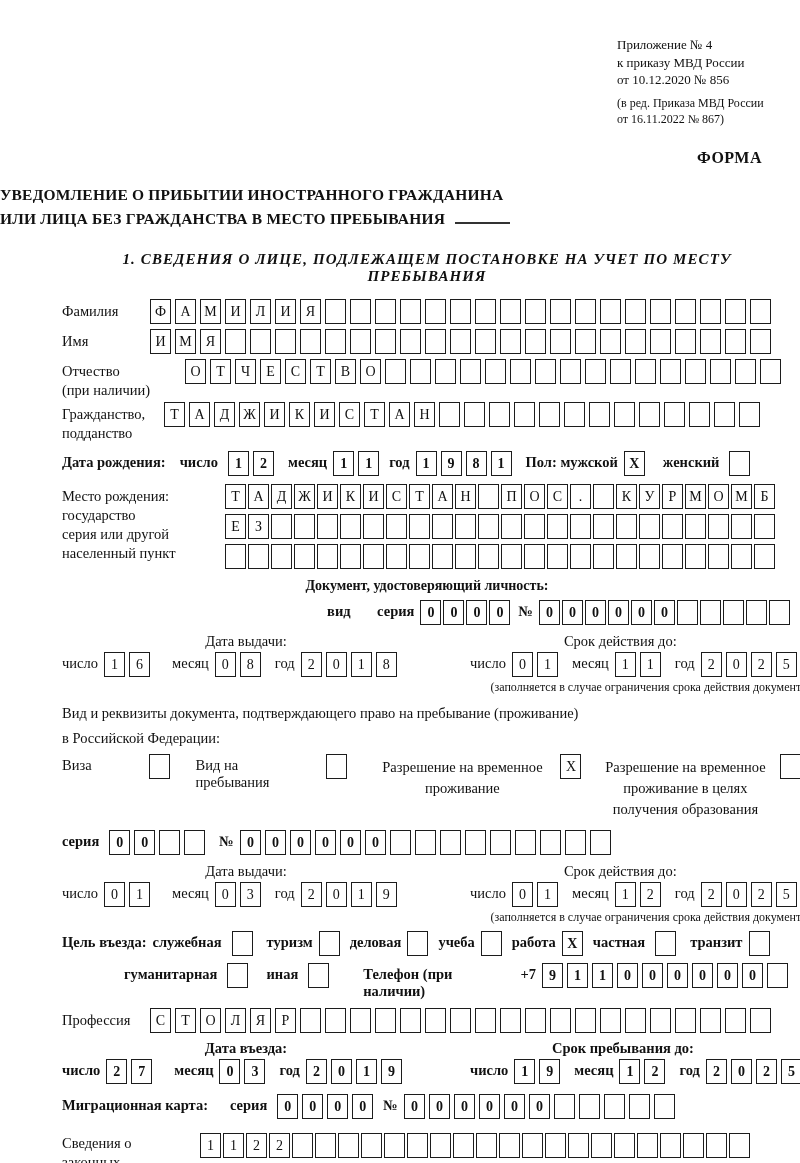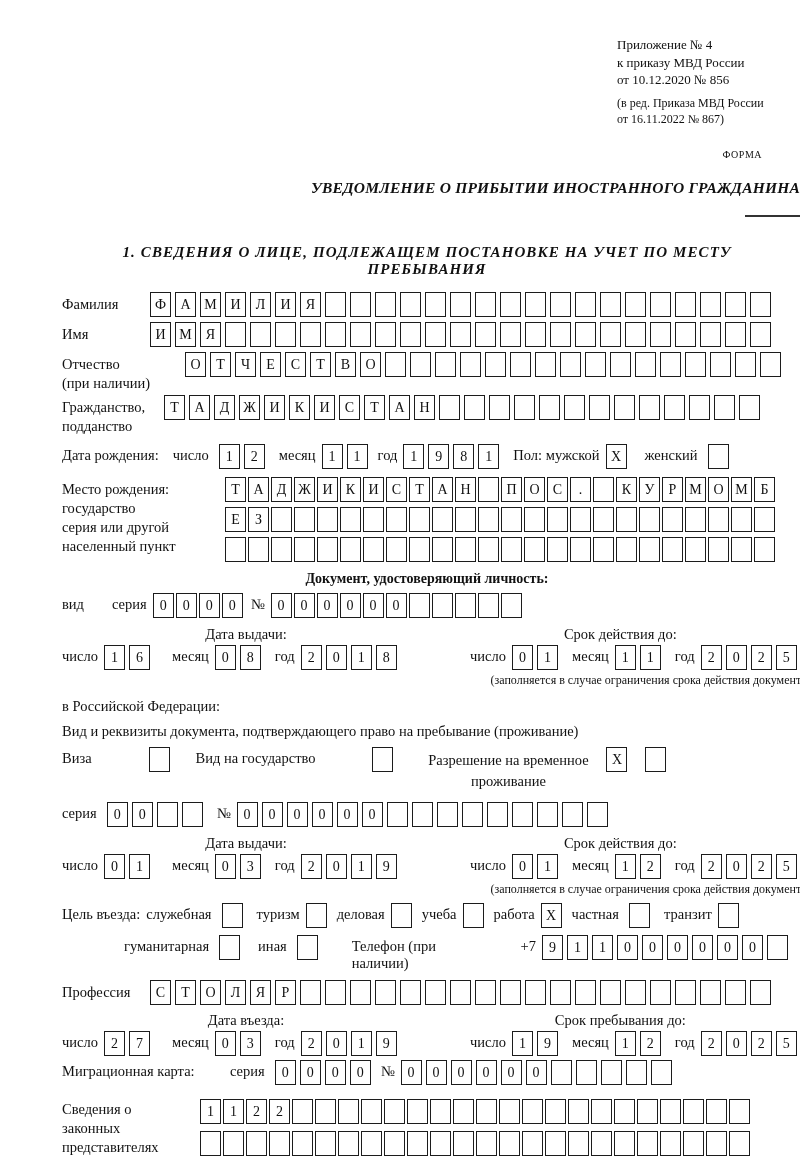--- a/index.html
+++ b/index.html
@@ -3,36 +3,36 @@
 <meta charset="utf-8">
 <style>
   html,body{margin:0;padding:0;background:#fff;}
   .page{position:relative;width:800px;height:1163px;background:#fff;overflow:hidden;
         font-family:"Liberation Serif","DejaVu Serif",serif;color:#111;font-size:14.5px;}
   .content{padding:0 8px 0 62px;}
   
   .appendix{margin:36px 0 0 617px;line-height:1.35;font-size:13px;}
   .appendix .small{font-size:12px;}
   .appendix .gap-top{margin-top:6px;}
-  .forma{margin:22px 38px 0 0;text-align:right;font-weight:normal;font-size:10px;letter-spacing:.5px;}
-  .title{margin-top:16px;text-align:right;font-weight:bold;font-size:15.5px;line-height:1.55;letter-spacing:.2px;font-style:italic;}
+  .forma{margin:22px 38px 0 0;text-align:right;font-weight:bold;font-size:16px;letter-spacing:.5px;}
+  .title{margin-top:16px;text-align:left;font-weight:bold;font-size:15.5px;line-height:1.55;letter-spacing:.2px;}
   .blank-line{display:inline-block;width:55px;border-bottom:2px solid #333;height:13px;margin-left:10px;}
   .sec-heading{margin:20px 0 14px;text-align:center;font-weight:bold;font-size:15px;letter-spacing:1.1px;font-style:italic;}
   
   .row{display:flex;align-items:flex-start;margin:0 0 5px 0;gap:20px;}
   .lbl{flex:none;line-height:19px;padding-top:3px;}
   .w68{width:68px;} .w103{width:103px;} .w82{width:82px;} .w145{width:143px;} .w118{width:118px;} .w165{width:168px;}
   .cells{white-space:nowrap;flex:none;}
   .cell{display:inline-block;width:19px;height:23px;line-height:23px;border:1.6px solid #1c1c1c;
         margin-right:4px;text-align:center;font-size:14px;vertical-align:top;background:#fff;}
   .tight .cell{margin-right:2px;}
   .stack .cells{display:block;margin-bottom:5px;}
   
   .inline-row{display:flex;align-items:flex-start;flex-wrap:nowrap;}
-  .inline-row > span{padding-top:3px;}
+  .inline-row > span{padding-top:3px;font-weight:bold;}
   .inline-row > .cells{padding-top:0;}
   .mr6{margin-right:6px;} .mr10{margin-right:10px;} .mr14{margin-right:14px;} .mr22{margin-right:22px;gap:48px;} .mr30{margin-right:30px;}
   .doc-heading{text-align:center;font-weight:bold;font-size:14px;margin:4px 0 6px 0;}
   
   .dates{display:flex;margin-bottom:6px;}
   .dcol-l{width:368px;flex:none;}
   .dcol-r{flex:1;}
   .dhead{text-align:center;margin-bottom:2px;}
   .dline{display:flex;align-items:flex-start;}
   .dline .dw{padding-top:3px;margin-right:6px;}
@@ -58,21 +58,21 @@
     <div>от 10.12.2020 № 856</div>
     <div class="small gap-top">(в ред. Приказа МВД России</div>
     <div class="small">от 16.11.2022 № 867)</div>
   </div>
 
   <div class="forma">ФОРМА</div>
 
   <div class="title">
     <div>УВЕДОМЛЕНИЕ О ПРИБЫТИИ ИНОСТРАННОГО ГРАЖДАНИНА</div>
     <div>
-      <span class="blank-line"></span>
+      <span>ИЛИ ЛИЦА БЕЗ ГРАЖДАНСТВА В МЕСТО ПРЕБЫВАНИЯ</span><span class="blank-line"></span>
     </div>
   </div>
 
   <div class="content">
 
     <div class="sec-heading">1. СВЕДЕНИЯ О ЛИЦЕ, ПОДЛЕЖАЩЕМ ПОСТАНОВКЕ НА УЧЕТ ПО МЕСТУ ПРЕБЫВАНИЯ</div>
 
     <div class="row">
       <div class="lbl w68">Фамилия</div>
       <div class="cells"><span class="cell">Ф</span><span class="cell">А</span><span class="cell">М</span><span class="cell">И</span><span class="cell">Л</span><span class="cell">И</span><span class="cell">Я</span><span class="cell"></span><span class="cell"></span><span class="cell"></span><span class="cell"></span><span class="cell"></span><span class="cell"></span><span class="cell"></span><span class="cell"></span><span class="cell"></span><span class="cell"></span><span class="cell"></span><span class="cell"></span><span class="cell"></span><span class="cell"></span><span class="cell"></span><span class="cell"></span><span class="cell"></span><span class="cell"></span></div>
@@ -122,21 +122,21 @@
       </div>
       <div class="tight">
         <div class="cells"><span class="cell">Т</span><span class="cell">А</span><span class="cell">Д</span><span class="cell">Ж</span><span class="cell">И</span><span class="cell">К</span><span class="cell">И</span><span class="cell">С</span><span class="cell">Т</span><span class="cell">А</span><span class="cell">Н</span><span class="cell"></span><span class="cell">П</span><span class="cell">О</span><span class="cell">С</span><span class="cell">.</span><span class="cell"></span><span class="cell">К</span><span class="cell">У</span><span class="cell">Р</span><span class="cell">М</span><span class="cell">О</span><span class="cell">М</span><span class="cell">Б</span></div>
         <div class="cells"><span class="cell">Е</span><span class="cell">З</span><span class="cell"></span><span class="cell"></span><span class="cell"></span><span class="cell"></span><span class="cell"></span><span class="cell"></span><span class="cell"></span><span class="cell"></span><span class="cell"></span><span class="cell"></span><span class="cell"></span><span class="cell"></span><span class="cell"></span><span class="cell"></span><span class="cell"></span><span class="cell"></span><span class="cell"></span><span class="cell"></span><span class="cell"></span><span class="cell"></span><span class="cell"></span><span class="cell"></span></div>
         <div class="cells"><span class="cell"></span><span class="cell"></span><span class="cell"></span><span class="cell"></span><span class="cell"></span><span class="cell"></span><span class="cell"></span><span class="cell"></span><span class="cell"></span><span class="cell"></span><span class="cell"></span><span class="cell"></span><span class="cell"></span><span class="cell"></span><span class="cell"></span><span class="cell"></span><span class="cell"></span><span class="cell"></span><span class="cell"></span><span class="cell"></span><span class="cell"></span><span class="cell"></span><span class="cell"></span><span class="cell"></span></div>
       </div>
     </div>
 
     <div class="doc-heading">Документ, удостоверяющий личность:</div>
 
-    <div class="inline-row tight" style="margin-bottom:8px;">
+    <div class="inline-row tight" style="margin-bottom:8px;justify-content:flex-end;">
       <span class="mr14" style="width:36px;">вид</span>
       <span class="mr6">серия</span>
       <span class="cells mr6"><span class="cell">0</span><span class="cell">0</span><span class="cell">0</span><span class="cell">0</span></span>
       <span class="mr6">№</span>
       <span class="cells"><span class="cell">0</span><span class="cell">0</span><span class="cell">0</span><span class="cell">0</span><span class="cell">0</span><span class="cell">0</span><span class="cell"></span><span class="cell"></span><span class="cell"></span><span class="cell"></span><span class="cell"></span></span>
     </div>
 
     <div class="dates">
       <div class="dcol-l">
         <div class="dhead">Дата выдачи:</div>
@@ -156,37 +156,38 @@
           <span class="cells"><span class="cell">0</span><span class="cell">1</span></span>
           <span class="dw">месяц</span>
           <span class="cells"><span class="cell">1</span><span class="cell">1</span></span>
           <span class="dw">год</span>
           <span class="cells"><span class="cell">2</span><span class="cell">0</span><span class="cell">2</span><span class="cell">5</span></span>
         </div>
         <div class="dnote">(заполняется в случае ограничения срока действия документа)</div>
       </div>
     </div>
 
+    <div class="res-heading">Вид и реквизиты документа, подтверждающего право на пребывание (проживание)</div>
     <div class="res-heading">в Российской Федерации:</div>
-    <div class="res-heading">Вид и реквизиты документа, подтверждающего право на пребывание (проживание)</div>
 
     <div class="opts-row">
       <div class="opt mr22">
         <span class="opt-lbl">Виза</span>
         <span class="cells"><span class="cell"></span></span>
       </div>
       <div class="opt mr22">
-        <span class="opt-lbl">Вид на государство</span>
+        <span class="opt-lbl">Вид на пребывания</span>
         <span class="cells"><span class="cell"></span></span>
       </div>
       <div class="opt mr14">
         <span class="opt-lbl opt-wrap">Разрешение на временное проживание</span>
         <span class="cells"><span class="cell">X</span></span>
       </div>
       <div class="opt">
+        <span class="opt-lbl opt-wrap2">Разрешение на временное проживание в целях получения образования</span>
         <span class="cells"><span class="cell"></span></span>
       </div>
     </div>
 
     <div class="inline-row" style="margin-bottom:8px;">
       <span class="mr10">серия</span>
       <span class="cells mr10"><span class="cell">0</span><span class="cell">0</span><span class="cell"></span><span class="cell"></span></span>
       <span class="mr6">№</span>
       <span class="cells"><span class="cell">0</span><span class="cell">0</span><span class="cell">0</span><span class="cell">0</span><span class="cell">0</span><span class="cell">0</span><span class="cell"></span><span class="cell"></span><span class="cell"></span><span class="cell"></span><span class="cell"></span><span class="cell"></span><span class="cell"></span><span class="cell"></span><span class="cell"></span></span>
     </div>
@@ -243,21 +244,21 @@
       <span class="mr30">Телефон (при наличии)</span>
       <span class="mr6">+7</span>
       <span class="cells"><span class="cell">9</span><span class="cell">1</span><span class="cell">1</span><span class="cell">0</span><span class="cell">0</span><span class="cell">0</span><span class="cell">0</span><span class="cell">0</span><span class="cell">0</span><span class="cell"></span></span>
     </div>
 
     <div class="row" style="margin-bottom:7px;">
       <div class="lbl w68">Профессия</div>
       <div class="cells"><span class="cell">С</span><span class="cell">Т</span><span class="cell">О</span><span class="cell">Л</span><span class="cell">Я</span><span class="cell">Р</span><span class="cell"></span><span class="cell"></span><span class="cell"></span><span class="cell"></span><span class="cell"></span><span class="cell"></span><span class="cell"></span><span class="cell"></span><span class="cell"></span><span class="cell"></span><span class="cell"></span><span class="cell"></span><span class="cell"></span><span class="cell"></span><span class="cell"></span><span class="cell"></span><span class="cell"></span><span class="cell"></span><span class="cell"></span></div>
     </div>
 
-    <div class="dates" style="margin-bottom:4px;">
+    <div class="dates" style="margin-bottom:10px;font-weight:bold;">
       <div class="dcol-l">
         <div class="dhead">Дата въезда:</div>
         <div class="dline">
           <span class="dw">число</span>
           <span class="cells"><span class="cell">2</span><span class="cell">7</span></span>
           <span class="dw" style="margin-left:8px;">месяц</span>
           <span class="cells"><span class="cell">0</span><span class="cell">3</span></span>
           <span class="dw">год</span>
           <span class="cells"><span class="cell">2</span><span class="cell">0</span><span class="cell">1</span><span class="cell">9</span></span>
         </div>

